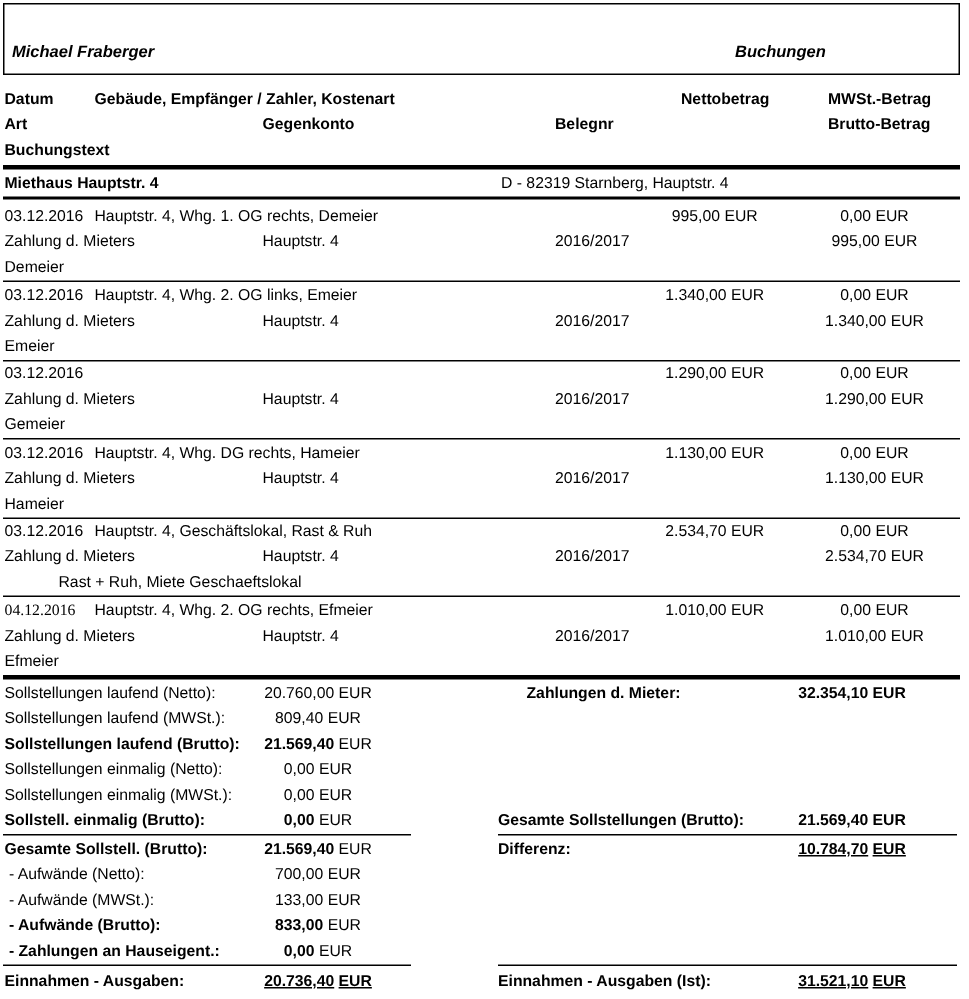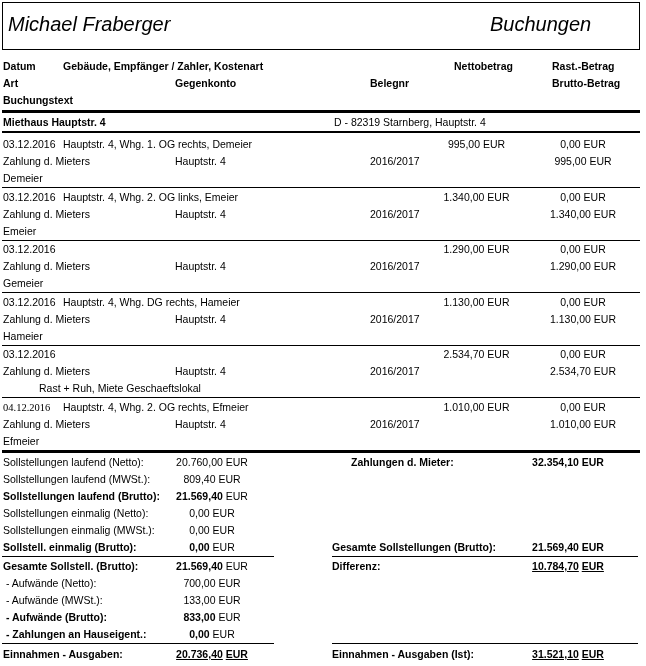--- a/index.html
+++ b/index.html
@@ -2,37 +2,37 @@
 <html><head>
 <meta charset="utf-8">
 <style>
   html, body { margin:0; padding:0; background:#ffffff; }
   body { width:646px; height:666px; position:relative; overflow:hidden;
          font-family:"Liberation Sans", sans-serif; font-size:10.5px; color:#000; }
   .abs { position:absolute; white-space:nowrap; line-height:13px; }
   .bold { font-weight:bold; }
   .r { text-align:center; }
   .header-box { position:absolute; left:2px; top:2px; width:636px; height:46px; border:1px solid #000; }
-  .title { position:absolute; font-size:20px; font-style:italic; font-weight:normal; line-height:20px; top:14px; }
+  .title { position:absolute; font-size:11px; font-style:italic; font-weight:bold; line-height:20px; top:25px; }
   .hr { position:absolute; height:0; border-top:1px solid #000; }
   .hr.thick { border-top:3px solid #000; }
   .hr.med { border-top:2px solid #000; }
   .u { text-decoration:underline; }
 </style>
 </head>
 <body>
 
 <div class="header-box"></div>
 <div class="title" style="left:8px;">Michael Fraberger</div>
 <div class="title" style="left:490px;">Buchungen</div>
 
 <div class="abs bold" style="left:3px; top:60px;">Datum</div>
 <div class="abs bold" style="left:63px; top:60px;">Gebäude, Empfänger / Zahler, Kostenart</div>
 <div class="abs bold" style="left:454px; top:60px;">Nettobetrag</div>
-<div class="abs bold" style="left:552px; top:60px;">Rast.-Betrag</div>
+<div class="abs bold" style="left:552px; top:60px;">MWSt.-Betrag</div>
 
 <div class="abs bold" style="left:3px; top:77px;">Art</div>
 <div class="abs bold" style="left:175px; top:77px;">Gegenkonto</div>
 <div class="abs bold" style="left:370px; top:77px;">Belegnr</div>
 <div class="abs bold" style="left:552px; top:77px;">Brutto-Betrag</div>
 
 <div class="abs bold" style="left:3px; top:94px;">Buchungstext</div>
 
 <div class="hr thick" style="left:2px; width:638px; top:110px;"></div>
 <div class="abs bold" style="left:3px; top:116px;">Miethaus Hauptstr. 4</div>
@@ -82,20 +82,21 @@
       <div class="abs r" style="left: 530px; width: 106px; top: 3px;">0,00 EUR</div>
       <div class="abs" style="left: 3px; top: 20px;">Zahlung d. Mieters</div>
       <div class="abs" style="left: 175px; top: 20px;">Hauptstr. 4</div>
       <div class="abs" style="left: 370px; top: 20px;">2016/2017</div>
       <div class="abs r" style="left: 530px; width: 106px; top: 20px;">1.130,00 EUR</div>
       <div class="abs" style="left: 3px; top: 37px;">Hameier</div>
       <div class="hr" style="left: 2px; width: 638px; top: 52px;"></div>
     </div>
     <div style="position: absolute; left: 0px; top: 345px; width: 646px; height: 52.5px;">
       <div class="abs" style="left: 3px; top: 3px;">03.12.2016</div>
+      <div class="abs" style="left: 63px; top: 3px;">Hauptstr. 4, Geschäftslokal, Rast &amp; Ruh</div>
       <div class="abs r" style="left: 420px; width: 113px; top: 3px;">2.534,70 EUR</div>
       <div class="abs r" style="left: 530px; width: 106px; top: 3px;">0,00 EUR</div>
       <div class="abs" style="left: 3px; top: 20px;">Zahlung d. Mieters</div>
       <div class="abs" style="left: 175px; top: 20px;">Hauptstr. 4</div>
       <div class="abs" style="left: 370px; top: 20px;">2016/2017</div>
       <div class="abs r" style="left: 530px; width: 106px; top: 20px;">2.534,70 EUR</div>
       <div class="abs" style="left: 3px; top: 37px; padding-left: 36px;">Rast + Ruh, Miete Geschaeftslokal</div>
       <div class="hr" style="left: 2px; width: 638px; top: 52px;"></div>
     </div>
     <div style="position: absolute; left: 0px; top: 398px; width: 646px; height: 52.5px;">

